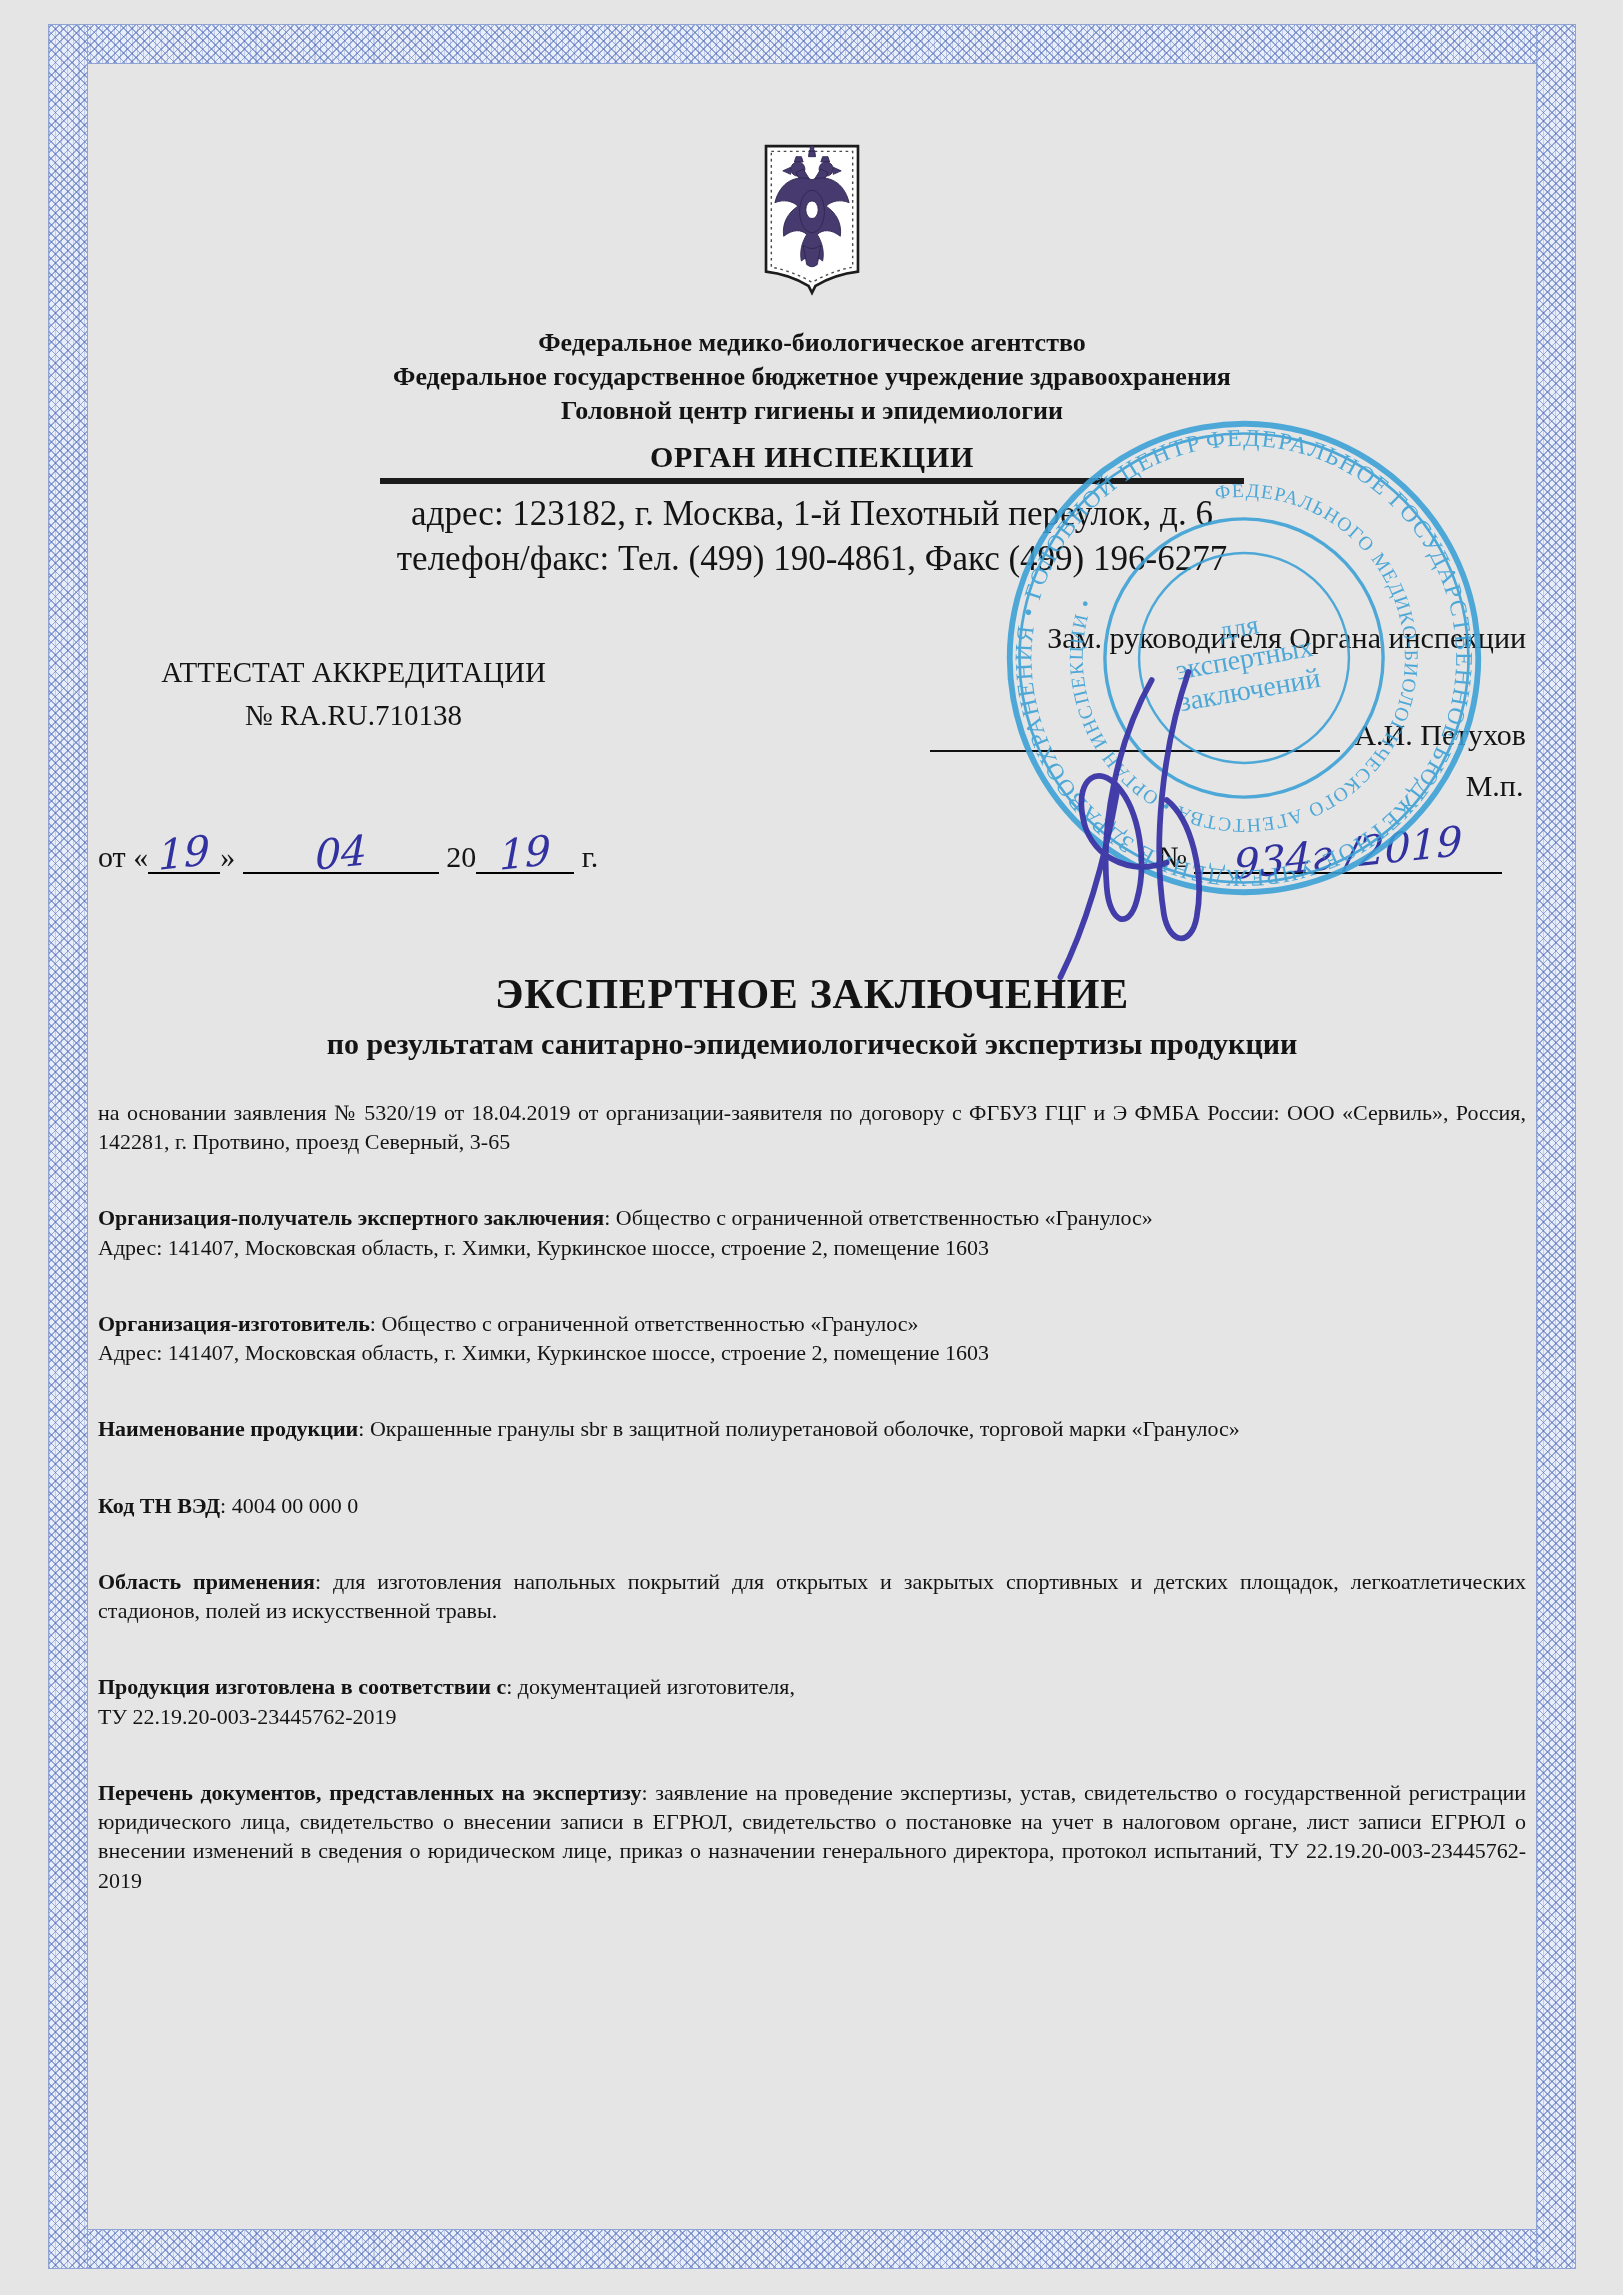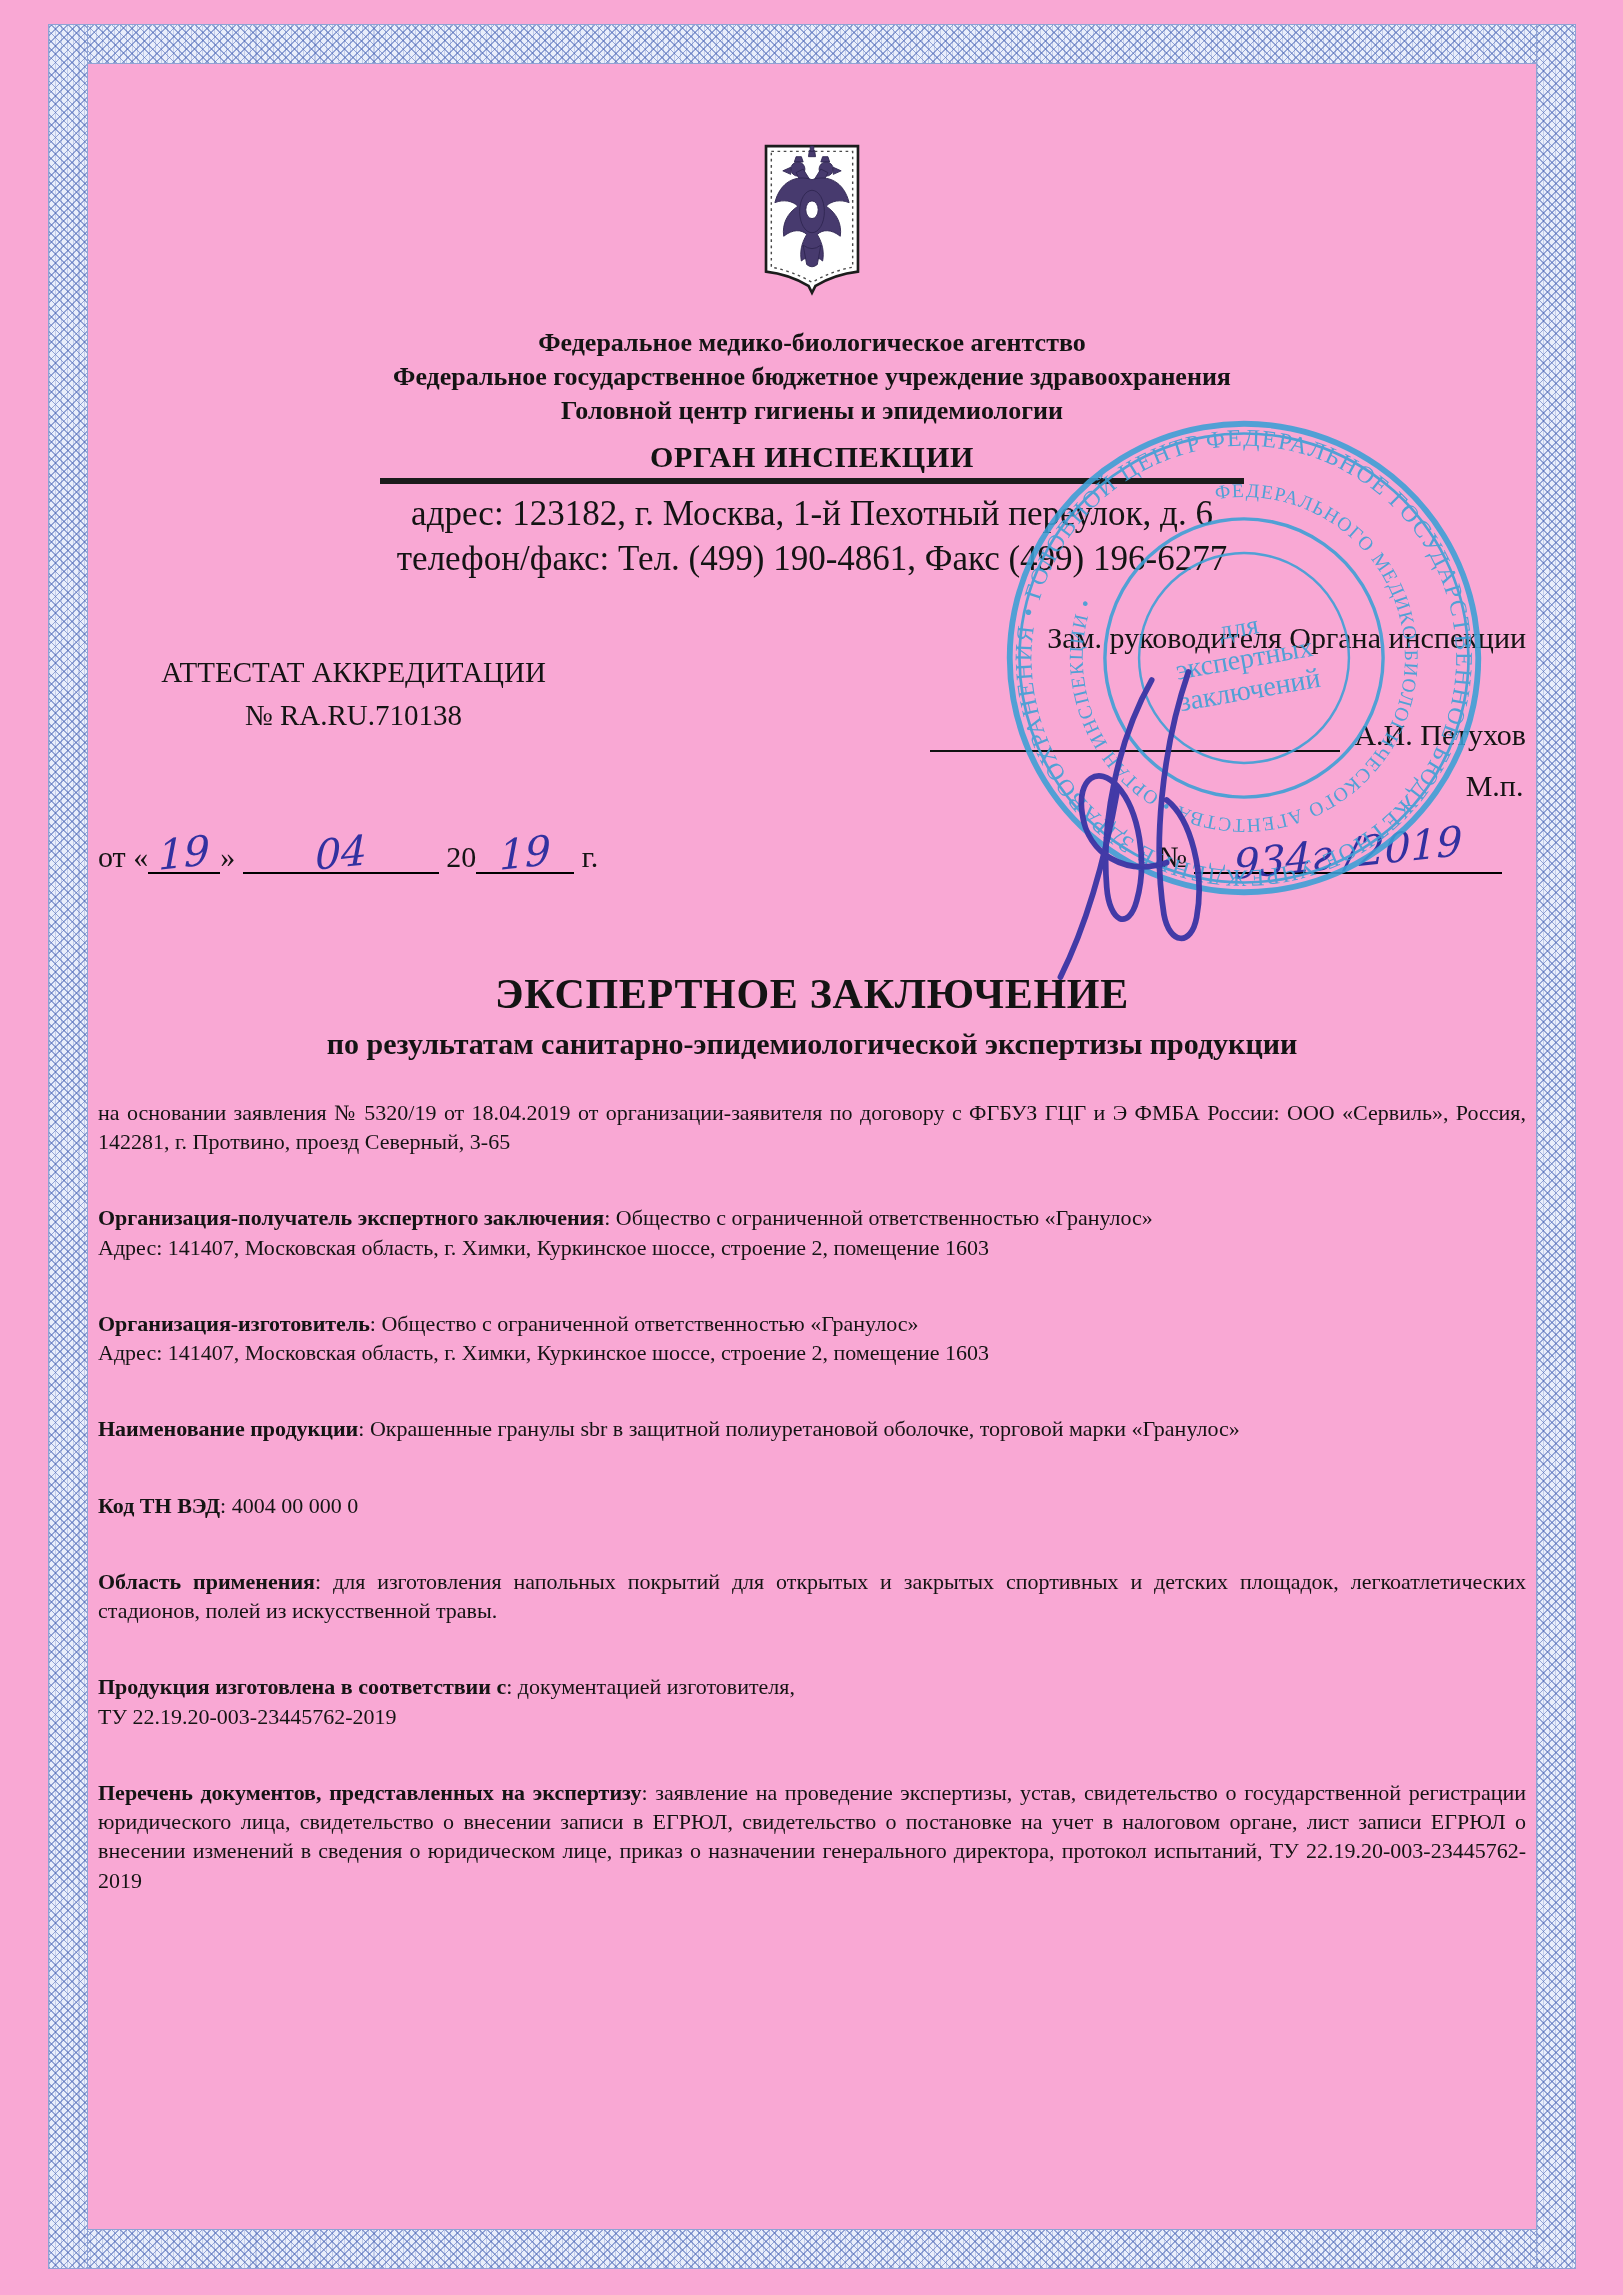--- a/index.html
+++ b/index.html
@@ -1,17 +1,17 @@
 <!DOCTYPE html>
 <html lang="ru" style="font-size:10.5px"><head>
 <meta charset="utf-8">
 <style>
   html,body { margin:0; padding:0; background:#9a9a9a; }
   .page {
-    position:relative; width:1623px; height:2295px; background:#f9a8d4;
+    position:relative; width:1623px; height:2295px; background:#e5e5e5;
     font-family:"Liberation Serif","DejaVu Serif",serif; color:#141414;
     overflow:hidden;
   }
   
   .frame-piece {
     position:absolute;
     background-color:#e9eefb;
     background-image:
       repeating-linear-gradient(45deg,  rgba(77,104,183,.55) 0 1.3px, transparent 1.3px 5.9px),
       repeating-linear-gradient(-45deg, rgba(77,104,183,.55) 0 1.3px, transparent 1.3px 5.9px),

